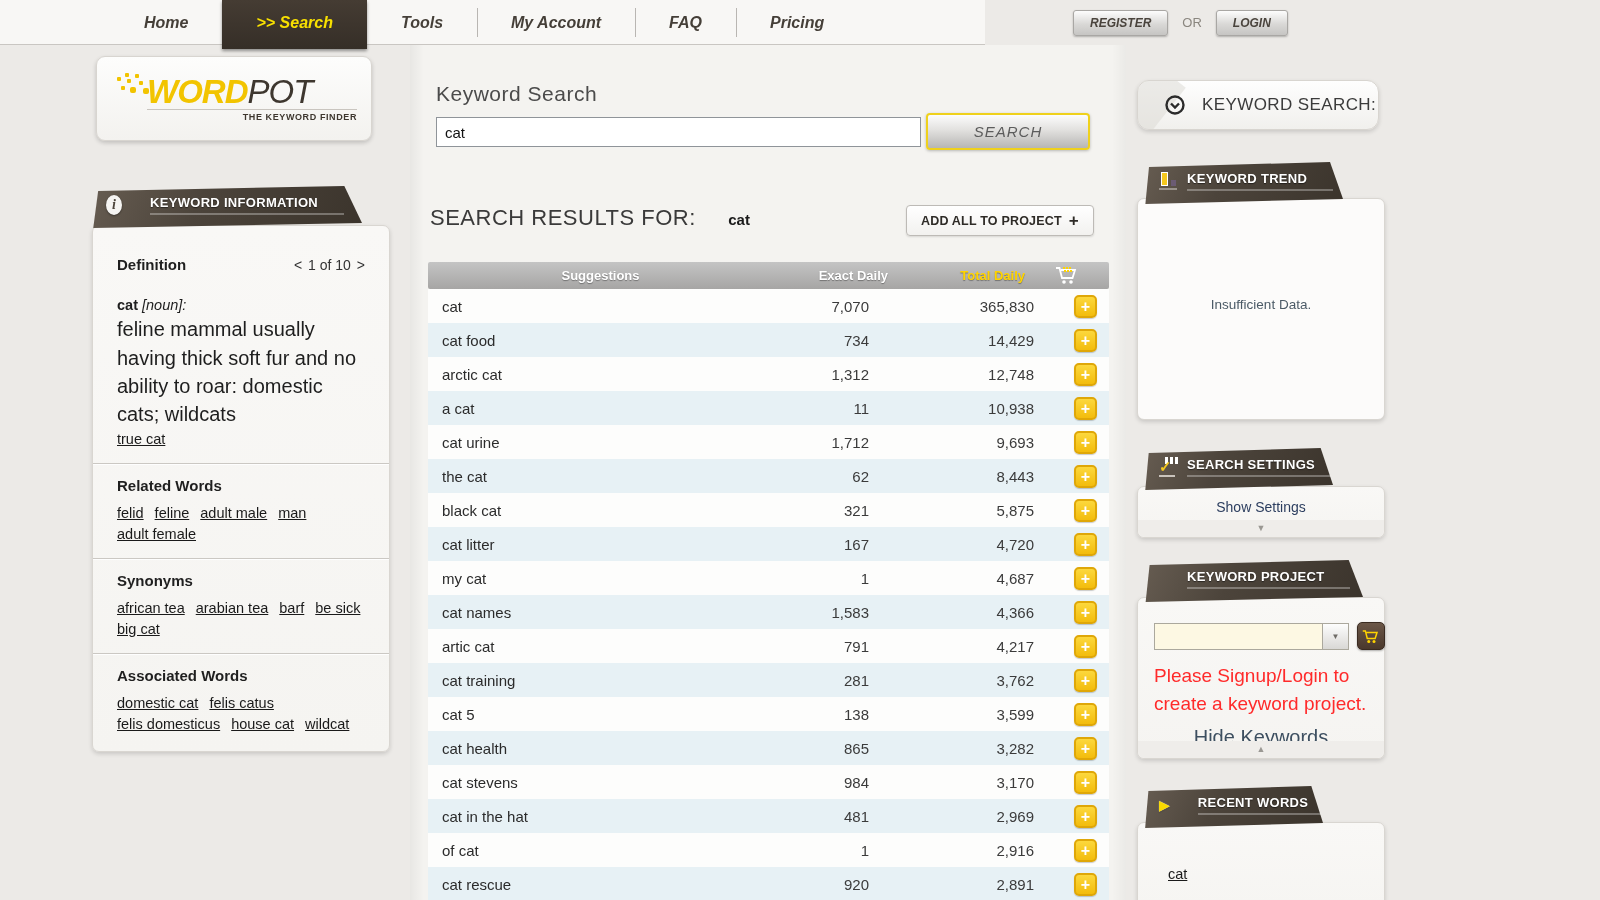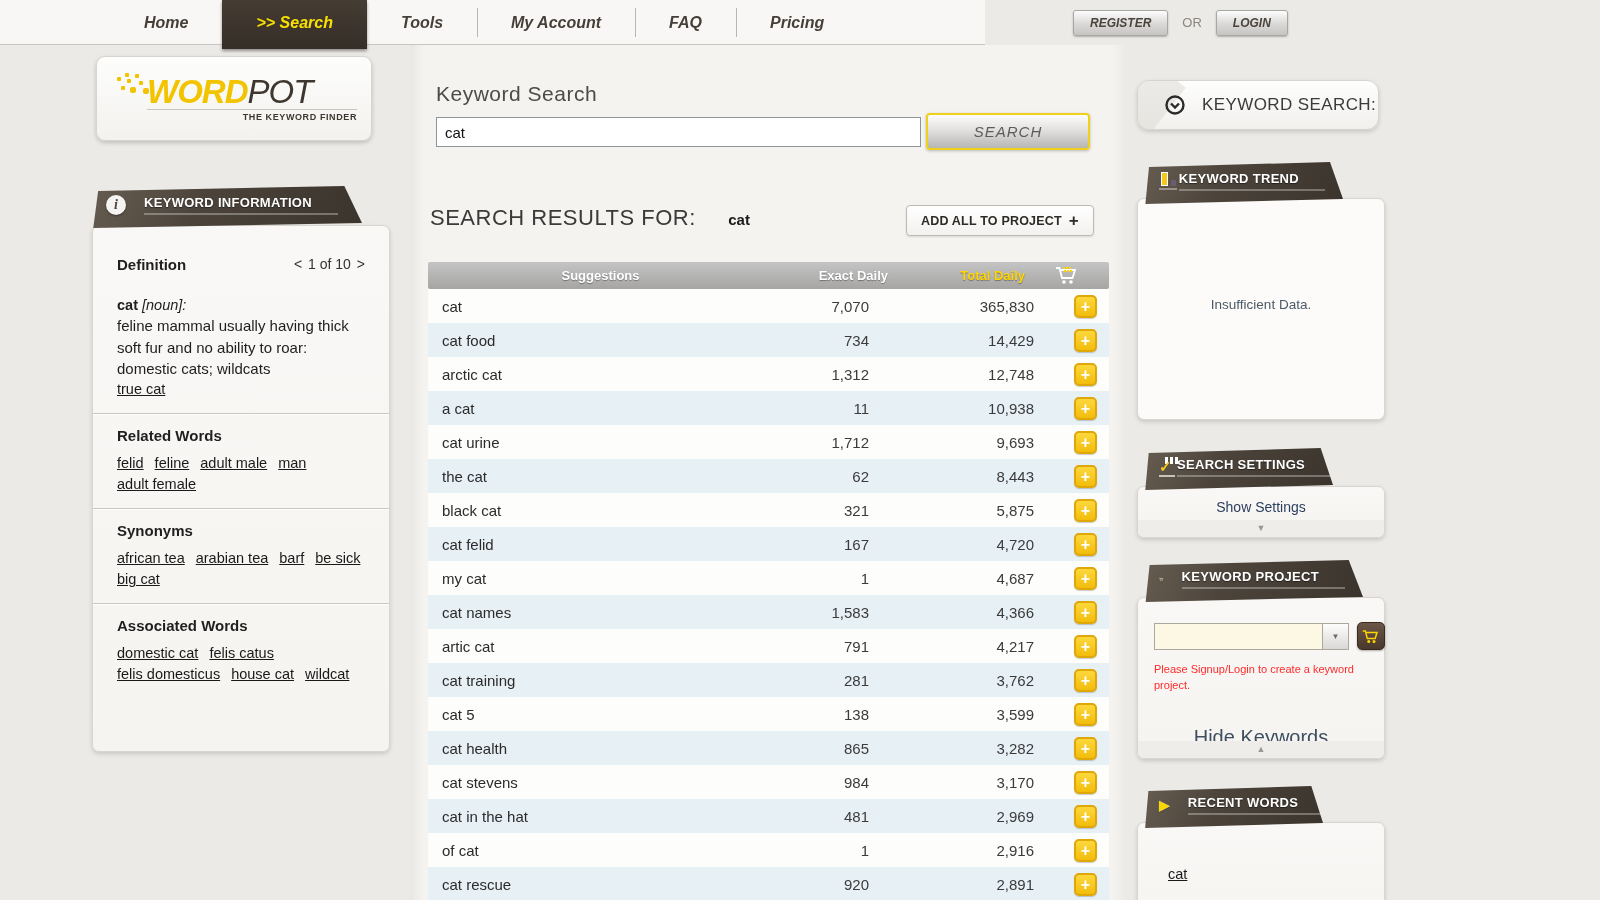--- a/index.html
+++ b/index.html
@@ -28,43 +28,43 @@
   .logo-wrap { position:absolute; left:50px; top:18px; }
   .wordmark { font-size:33px; font-style:italic; letter-spacing:-1px; line-height:1; }
   .wm-word { font-weight:900; color:#F2C400; }
   .wm-pot { font-weight:400; color:#3E372F; }
   .logo-rule { width:210px; height:1px; background:#C9C5BF; margin-top:1px; }
   .tagline { width:210px; text-align:right; font-size:9px; font-weight:bold; letter-spacing:.6px; color:#3E372F; margin-top:2px; }
   .speckles { position:absolute; left:-30px; top:2px; width:4px; height:4px; background:#F2C400; border-radius:1px;
     box-shadow:10px 2px 0 #F2C400, 4px 9px 0 #F2C400, 14px 11px 0 1px #F2C400, 22px 4px 0 #F2C400, 18px -3px 0 #F2C400, 27px 12px 0 1px #F2C400, 8px -4px 0 #F2C400; }
 
   
-  .ribbon { position:absolute; display:flex; align-items:center; gap:18px; padding:0 18px 4px 16px; height:42px;
+  .ribbon { position:absolute; display:flex; align-items:center; gap:28px; padding:0 18px 4px 16px; height:42px;
     background:linear-gradient(115deg,#675D52 0%,#4C443B 40%,#3B342C 100%);
     clip-path:polygon(3% 12%, 93.5% 0%, 100% 88%, 1.2% 100%);
     filter:drop-shadow(2px 3px 2px rgba(0,0,0,.35)); z-index:3; }
   .ribbon-label { font-size:13px; font-weight:bold; letter-spacing:.3px; color:#FFFFFF; text-shadow:0 1px 1px rgba(0,0,0,.5);
     border-bottom:2px solid rgba(255,255,255,.3); padding:0 26px 3px 0; white-space:nowrap; }
 
   .info-ribbon { left:90px; top:186px; width:272px; }
   .info-badge { width:20px; height:20px; border-radius:50%; background:#F5F4F2; color:#4C443B;
     font-family:"Liberation Serif", serif; font-style:italic; font-weight:bold; font-size:14px;
     display:flex; align-items:center; justify-content:center; box-shadow:0 1px 2px rgba(0,0,0,.4); }
 
   .card { background:linear-gradient(#F9F8F6,#F5F4F1); border:1px solid #D9D6D1; border-radius:7px; box-shadow:0 2px 4px rgba(0,0,0,.15); }
 
   .info-panel { position:absolute; left:92px; top:225px; width:298px; height:527px; padding:30px 18px 20px 24px; }
-  .def-row { display:flex; justify-content:space-between; align-items:flex-start; padding-right:4px; }
+  .def-row { display:flex; justify-content:space-between; align-items:flex-end; padding-right:4px; }
   .section-title { font-size:15px; font-weight:bold; color:#1F1F1F; }
   .pager { font-size:14px; color:#333; }
   .pager .pg-arrow { cursor:pointer; padding:0 2px; }
   .def-term-line { margin-top:22px; font-size:14.5px; color:#1E1E1E; line-height:1.4; }
   .def-term { font-weight:bold; }
   .def-pos { font-style:italic; }
-  .def-text { font-size:15px; color:#1E1E1E; line-height:1.42; margin-top:0; width:250px; }
+  .def-text { font-size:20px; color:#1E1E1E; line-height:1.42; margin-top:0; width:250px; }
   .word-link { font-size:14.5px; color:#1A1A1A; text-decoration:underline; cursor:pointer; margin-right:11px; line-height:1.45; display:inline-block; }
   .divider { height:2px; border-top:1px solid #CBC8C3; border-bottom:1px solid #FEFEFE; margin:13px -18px 12px -24px; }
   .link-list { margin-top:9px; width:260px; }
   .info-section .section-title { margin-top:2px; }
 
   
   .center-panel { position:absolute; left:410px; top:45px; width:716px; height:855px;
     background:linear-gradient(to right, rgba(0,0,0,.05), rgba(255,255,255,0) 14px), linear-gradient(to left, rgba(0,0,0,.04), rgba(255,255,255,0) 14px), #F4F3F0; }
   .kw-title { position:absolute; left:26px; top:37px; font-size:21px; color:#4B4B4B; letter-spacing:.5px; }
   .search-input { position:absolute; left:26px; top:72px; width:485px; height:30px; border:1px solid #8F9499; background:#FFFFFF;
@@ -127,21 +127,21 @@
     text-align:center; font-size:9px; color:#9A9893; line-height:17px; cursor:pointer; }
 
   .project-ribbon { left:1143px; top:560px; width:220px; }
   .project-panel { position:absolute; left:1137px; top:597px; width:248px; height:162px; }
   .project-controls { position:absolute; left:16px; top:24px; display:flex; align-items:center; }
   .project-select { width:168px; height:27px; background:#FDF8E3; border:1px solid #ABA89D; border-right:none; }
   .dd-btn { width:27px; height:27px; background:linear-gradient(#FDFDFD,#D9D8D5); border:1px solid #ABA89D;
     font-size:8px; color:#6E6B66; cursor:pointer; }
   .cart-btn { width:28px; height:28px; margin-left:8px; background:linear-gradient(#6B5748,#4A382C); border:1px solid #3A2B21;
     border-radius:5px; cursor:pointer; display:flex; align-items:center; justify-content:center; box-shadow:0 1px 2px rgba(0,0,0,.3); }
-  .signup-msg { position:absolute; left:16px; top:64px; width:216px; font-size:11px; line-height:1.45; color:#FF2A2A; }
+  .signup-msg { position:absolute; left:16px; top:64px; width:216px; font-size:19px; line-height:1.45; color:#FF2A2A; }
   .hide-link { position:absolute; left:0; right:0; top:128px; text-align:center; font-size:20px; color:#3D4F60; cursor:pointer; }
 
   .recent-ribbon { left:1143px; top:786px; width:180px; }
   .play-icon { font-size:14px; color:#F8D800; text-shadow:0 0 1px #FFF, 0 1px 1px rgba(0,0,0,.4); }
   .recent-panel { position:absolute; left:1137px; top:822px; width:248px; height:110px; padding:42px 0 0 30px; }
   .recent-word { font-size:14.5px; color:#1A1A1A; text-decoration:underline; cursor:pointer; display:inline-block; margin-right:12px; }
 </style>
 </head>
 <body>
 
@@ -284,21 +284,21 @@
             <span class="cell-num">8,443</span>
             <button class="add-btn">+</button>
           </div>
           <div class="table-row">
             <span class="cell-term">black cat</span>
             <span class="cell-num">321</span>
             <span class="cell-num">5,875</span>
             <button class="add-btn">+</button>
           </div>
           <div class="table-row alt">
-            <span class="cell-term">cat felid</span>
+            <span class="cell-term">cat litter</span>
             <span class="cell-num">167</span>
             <span class="cell-num">4,720</span>
             <button class="add-btn">+</button>
           </div>
           <div class="table-row">
             <span class="cell-term">my cat</span>
             <span class="cell-num">1</span>
             <span class="cell-num">4,687</span>
             <button class="add-btn">+</button>
           </div>

